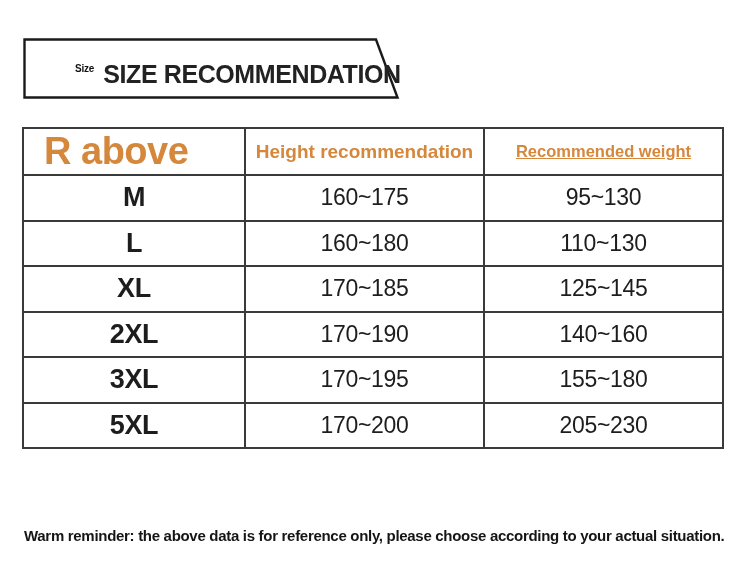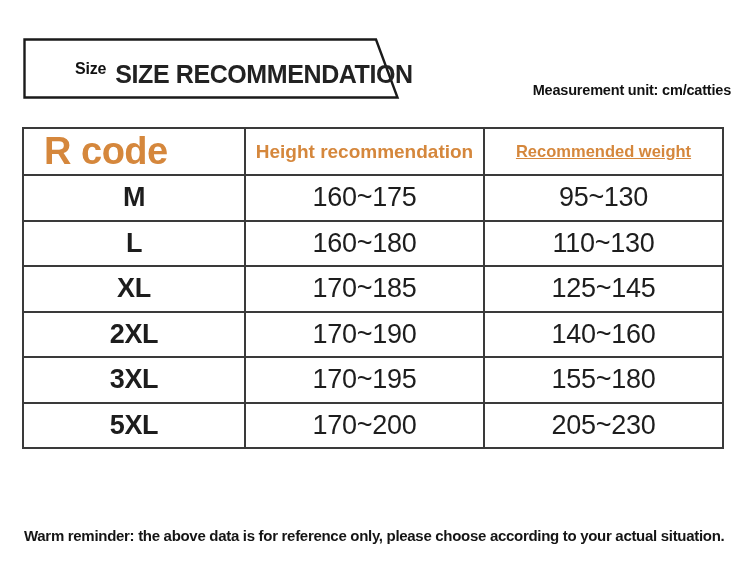--- a/index.html
+++ b/index.html
@@ -10,21 +10,21 @@
   }
 
   
   .banner { position: absolute; left: 23px; top: 38px; width: 378px; height: 61px; }
   .banner svg { position: absolute; left: 0; top: 0; display: block; }
   .banner-text {
     position: absolute; inset: 0; display: flex; align-items: center;
     padding-left: 52px; box-sizing: border-box;
   }
   .banner-small {
-    text-align: right; font-size: 16px; font-weight: 700;
+    text-align: right; font-size: 10px; font-weight: 700;
     line-height: 1.12; color: #111111; letter-spacing: -0.2px; white-space: nowrap;
   }
   .banner-title {
     margin-left: 9px; margin-top: 11px; font-size: 25px; font-weight: 600;
     color: #222222; letter-spacing: -0.4px; white-space: nowrap;
   }
 
   
   .unit-note {
     position: absolute; top: 82px; right: 19px;
@@ -40,21 +40,21 @@
     border: 2px solid #3a3a3a; padding: 0; text-align: center;
     color: #1d1d1d; vertical-align: middle; overflow: hidden;
   }
   .size-table thead th { height: 45px; color: #d5873c; }
   th.col-rcode {
     font-size: 38px; font-weight: 700; text-align: left;
     padding-left: 20px; letter-spacing: -0.5px;
   }
   th.col-height { font-size: 19px; font-weight: 700; }
   th.col-weight { font-size: 16.5px; font-weight: 700; text-decoration: underline; }
-  .size-table tbody td { height: 43.5px; font-size: 27px; letter-spacing: -0.3px; }
+  .size-table tbody td { height: 43.5px; font-size: 23px; letter-spacing: -0.3px; }
   .size-table tbody td.cell-size { font-weight: 700; font-size: 27px; }
 
   
   .footer-note {
     position: absolute; left: 24px; top: 527px; width: 710px;
     font-size: 15px; font-weight: 700; color: #151515;
     letter-spacing: -0.3px; white-space: nowrap;
   }
 </style>
 </head>
@@ -67,31 +67,30 @@
       <path d="M 1.5 1.5 L 353 1.5 L 374.5 59.5 L 1.5 59.5 Z" fill="#ffffff" stroke="#1a1a1a" stroke-width="2.4"></path>
     </svg>
     <div class="banner-text">
       <div class="banner-small">
         <div>Size</div>
       </div>
       <div class="banner-title">SIZE RECOMMENDATION</div>
     </div>
   </div>
 
-  <div class="unit-note">Measurement unit: cm/catties</div>
 
   <table class="size-table">
     <colgroup>
       <col style="width:222px">
       <col style="width:239px">
       <col style="width:239px">
     </colgroup>
     <thead>
       <tr>
-        <th class="col-rcode">R code</th>
+        <th class="col-rcode">R above</th>
         <th class="col-height">Height recommendation</th>
         <th class="col-weight">Recommended weight</th>
       </tr>
     </thead>
     <tbody>
       <tr>
         <td class="cell-size">M</td>
         <td>160~175</td>
         <td>95~130</td>
       </tr>

